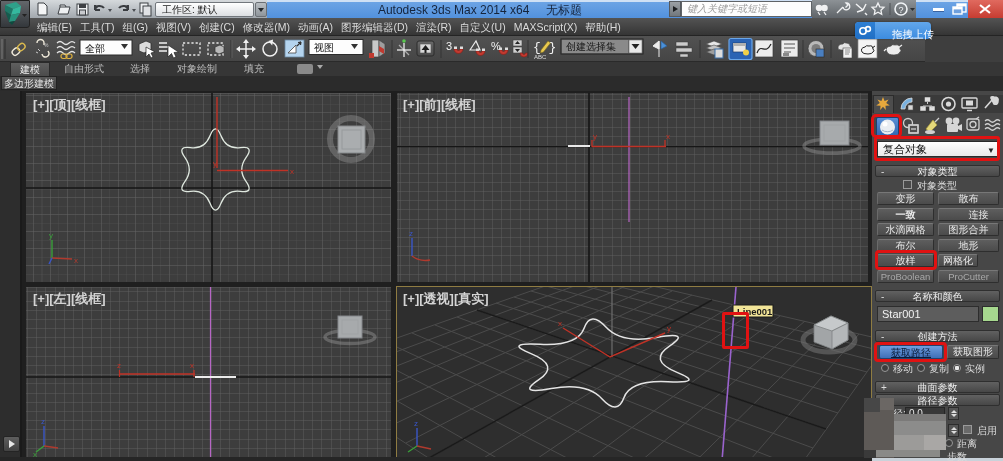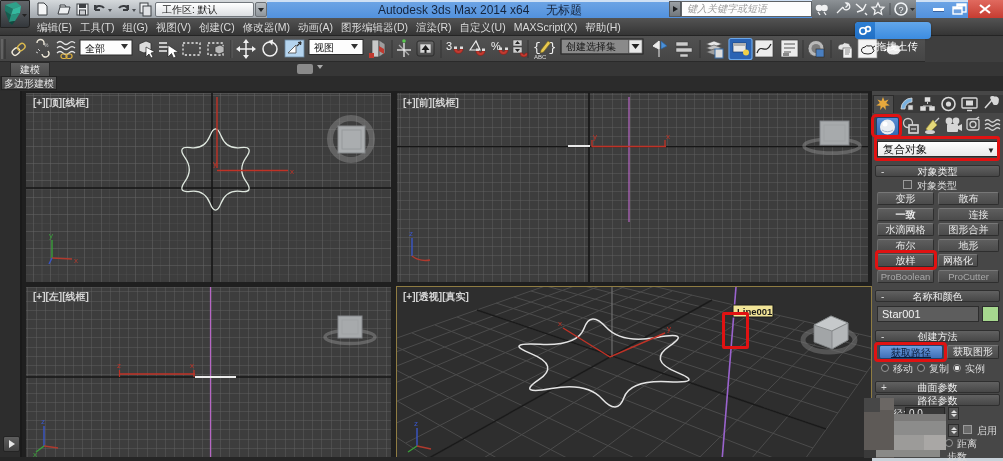--- a/index.html
+++ b/index.html
@@ -1,18 +1,18 @@
 <!DOCTYPE html>
 <html><head><meta charset="utf-8">
 <style>
 *{margin:0;padding:0;box-sizing:border-box;}
 html,body{width:1003px;height:461px;overflow:hidden;background:#444;font-family:"Liberation Sans",sans-serif;}
 #root{position:relative;width:1003px;height:461px;overflow:hidden;}
 .abs{position:absolute;}
-.vplabel{position:absolute;color:#d4d4d4;font-size:10px;font-weight:bold;letter-spacing:0px;}
+.vplabel{position:absolute;color:#d4d4d4;font-size:13px;font-weight:bold;letter-spacing:0px;}
 .redbox{position:absolute;border:3px solid #e01212;border-radius:5px;background:transparent;z-index:50;}
 .rollout{position:absolute;height:12px;background:linear-gradient(#616161,#474747);border:1px solid #2f2f2f;border-radius:2px;color:#ececec;font-size:10px;text-align:center;line-height:11px;}
 .rollout .pm{position:absolute;left:5px;top:0;font-size:10px;color:#ddd;}
 .pbtn{position:absolute;height:13px;background:linear-gradient(#5e5e5e,#4b4b4b);border:1px solid #2e2e2e;border-top-color:#777;border-left-color:#6a6a6a;border-radius:2px;color:#e8e8e8;font-size:10px;text-align:center;line-height:11px;}
 .ck{position:absolute;width:9px;height:9px;background:#4a4a4a;border:1px solid #9a9a9a;}
 .plabel{position:absolute;color:#dcdcdc;font-size:10px;line-height:10px;}
 .radio{position:absolute;width:8px;height:8px;border-radius:50%;background:#3c3c3c;border:1px solid #989898;}
 </style></head><body>
 <div id="root">
 
@@ -110,21 +110,21 @@
 <div class="abs" style="left:33px;top:21px;width:680px;height:15px;color:#dadada;font-size:10.5px;white-space:nowrap;">
 <span style="padding:0 4px;">编辑(E)</span><span style="padding:0 4px;">工具(T)</span><span style="padding:0 4px;">组(G)</span><span style="padding:0 4px;">视图(V)</span><span style="padding:0 4px;">创建(C)</span><span style="padding:0 4px;">修改器(M)</span><span style="padding:0 4px;">动画(A)</span><span style="padding:0 4px;">图形编辑器(D)</span><span style="padding:0 4px;">渲染(R)</span><span style="padding:0 4px;">自定义(U)</span><span style="padding:0 4px;">MAXScript(X)</span><span style="padding:0 4px;">帮助(H)</span>
 </div>
 
 <div class="abs" style="left:855px;top:22px;width:76px;height:17px;border-radius:4px;background:linear-gradient(#62a6ea,#3c8ce0);z-index:60;box-shadow:0 0 2px rgba(0,0,0,.4);">
 <div style="position:absolute;left:0;top:0;width:20px;height:17px;background:linear-gradient(#2f80d4,#1f6ec4);border-radius:4px 0 0 4px;">
 <svg width="20" height="17">
           <circle cx="8" cy="9" r="3.2" fill="none" stroke="#fff" stroke-width="1.6"></circle>
           <circle cx="13" cy="7" r="2.4" fill="none" stroke="#fff" stroke-width="1.6"></circle>
         </svg></div>
-<div style="position:absolute;left:21px;top:18px;width:58px;color:#fff;font-size:10.5px;text-align:left;">拖拽上传</div>
+<div style="position:absolute;left:21px;top:6px;width:58px;color:#fff;font-size:10.5px;text-align:right;">拖拽上传</div>
 </div>
 
 <div class="abs" style="left:0;top:36px;width:1003px;height:26px;background:linear-gradient(#525252,#454545);border-bottom:1px solid #2a2a2a;"></div>
 <div class="abs" style="left:925px;top:36px;width:78px;height:26px;background:#3e3e3e;"></div>
 <svg class="abs" style="left:0;top:36px;" width="925" height="26" viewBox="0 0 925 26">
 <g fill="none" stroke="#e8e6e0" stroke-width="1.4">
 <line x1="2" y1="3" x2="2" y2="23" stroke="#6e6e6e"></line>
         <line x1="5" y1="3" x2="5" y2="23" stroke="#353535"></line>
 
 <g transform="translate(10,5) rotate(-40 9 8)">
@@ -333,20 +333,21 @@
 <defs>
         <linearGradient id="gbtn" x1="0" y1="0" x2="0" y2="1">
           <stop offset="0" stop-color="#6a6a6a"></stop>
           <stop offset="1" stop-color="#4a4a4a"></stop>
         </linearGradient>
       </defs>
 </svg>
 
 <div class="abs" style="left:0;top:62px;width:1003px;height:14px;background:#363636;"></div>
 <div class="abs" style="left:10px;top:62px;width:40px;height:14px;background:linear-gradient(#5f5f5f,#4b4b4b);border:1px solid #2a2a2a;border-bottom:none;color:#f0f0f0;font-size:10px;text-align:center;line-height:13px;">建模</div>
+<div class="abs" style="left:52px;top:63px;width:600px;height:13px;color:#bdbdbd;font-size:10px;line-height:12px;white-space:nowrap;"><span style="padding:0 12px;">自由形式</span><span style="padding:0 14px;">选择</span><span style="padding:0 13px;">对象绘制</span><span style="padding:0 14px;">填充</span></div>
 <div class="abs" style="left:297px;top:64px;width:16px;height:10px;background:#8a8a8a;border-radius:2px;"></div>
 <div class="abs" style="left:309px;top:65px;width:0;height:0;border-left:3px solid transparent;border-right:3px solid transparent;border-top:4px solid #aaa;margin-left:8px;"></div>
 <div class="abs" style="left:0;top:76px;width:1003px;height:15px;background:#2b2b2b;"></div>
 <div class="abs" style="left:1px;top:76px;width:56px;height:14px;background:linear-gradient(#585858,#464646);border:1px solid #222;color:#e4e4e4;font-size:10px;text-align:center;line-height:13px;">多边形建模</div>
 
 <div class="abs" style="left:0;top:91px;width:1003px;height:370px;background:#1f1f1f;"></div>
 
 <div class="abs" style="left:0;top:91px;width:22px;height:370px;background:#2d2d2d;border-right:2px solid #1a1a1a;"></div>
 <div class="abs" style="left:3px;top:436px;width:17px;height:16px;background:linear-gradient(#5e5e5e,#424242);border:1px solid #242424;border-radius:2px;">
       <div style="width:0;height:0;border-top:4px solid transparent;border-bottom:4px solid transparent;border-left:6px solid #e8e8e8;margin:3px 0 0 5px;"></div>

